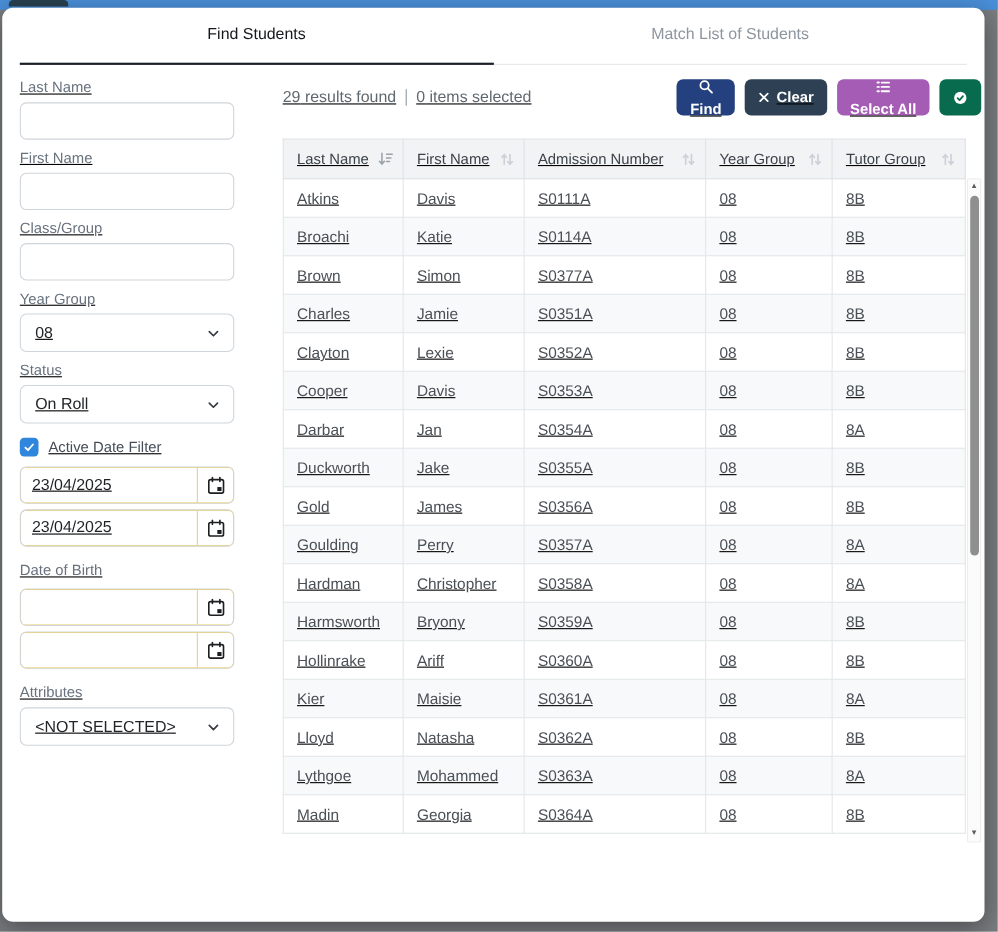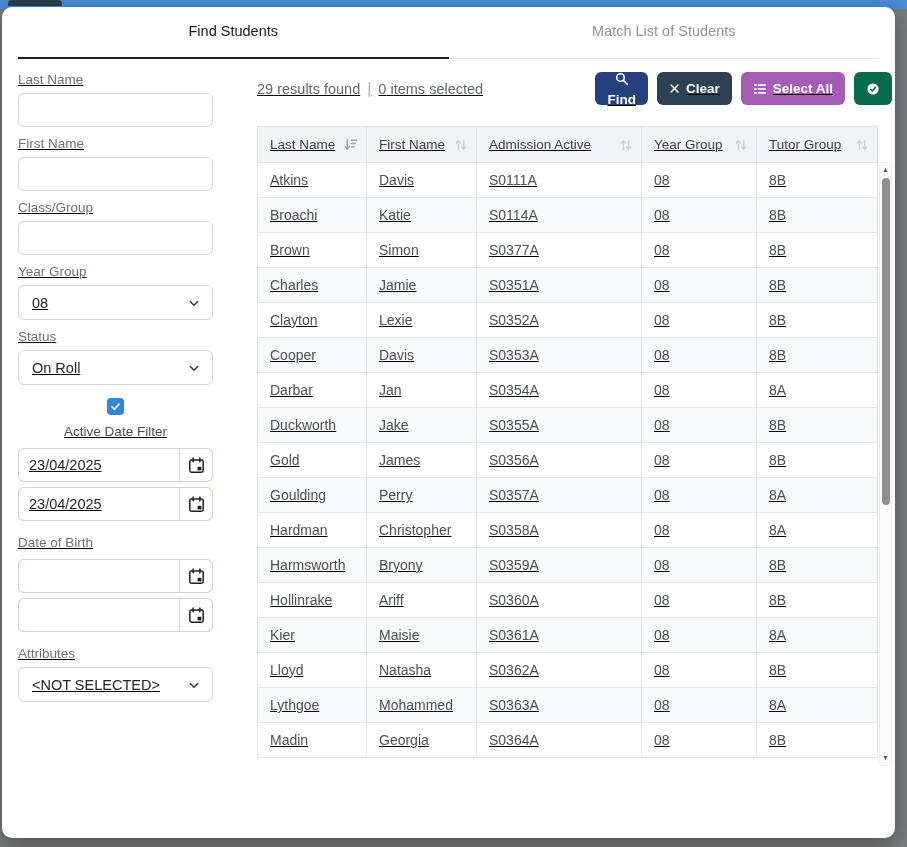--- a/index.html
+++ b/index.html
@@ -40,21 +40,21 @@
     width:100%; height:34px; border:1px solid #cfd5db; border-radius:6px;
     font-family:"Liberation Sans",sans-serif; font-size:14.5px; color:#212529; padding:0 10px; outline:none; background:#fff;
   }
   .select-box {
     width:100%; height:35px; border:1px solid #cfd5db; border-radius:6px; background:#fff;
     display:flex; align-items:center; justify-content:space-between;
     padding:0 12px 0 13px; cursor:pointer;
   }
   .select-value { font-size:14.5px; color:#212529; }
   .chevron-icon { display:flex; }
-  .checkbox-row { display:flex; align-items:center; gap:9px; margin:13px 0 9px 0;flex-direction:column; }
+  .checkbox-row { display:flex; align-items:center; gap:9px; margin:13px 0 9px 0; }
   .checkbox {
     width:17px; height:17px; border-radius:4px; background:#2f86dc;
     display:flex; align-items:center; justify-content:center; cursor:pointer; flex:0 0 17px;
   }
   .checkbox-label { font-size:13.5px; color:#454e58; }
   .date-field {
     display:flex; height:34px; border:1px solid #cfd5db; border-radius:6px;
     overflow:hidden; background:#eab308; margin-bottom:5px;
   }
   .date-field input {
@@ -255,21 +255,21 @@
 
           <button class="btn" style="background: rgb(46, 65, 84);">
             <span style="display:flex">
               <svg width="11" height="11" viewBox="0 0 16 16" fill="none">
                   <path d="M3 3l10 10M13 3L3 13" stroke="#fff" stroke-width="2.3" stroke-linecap="round"></path>
                 </svg>
             </span>
             <span>Clear</span>
           </button>
 
-          <button class="btn" style="background: rgb(165, 92, 181);">
+          <button class="btn" style="background: rgb(165, 92, 181); flex-direction: column;">
             <span style="display:flex">
               <svg width="14" height="14" viewBox="0 0 16 16" fill="none">
                   <path d="M2 3.5h1.4M2 8h1.4M2 12.5h1.4" stroke="#fff" stroke-width="2" stroke-linecap="round"></path>
                   <path d="M6.2 3.5H14M6.2 8H14M6.2 12.5H14" stroke="#fff" stroke-width="1.9" stroke-linecap="round"></path>
                 </svg>
             </span>
             <span>Select All</span>
           </button>
 
 
@@ -313,21 +313,21 @@
                     <span style="display: flex;">
                       <svg width="14" height="14" viewBox="0 0 16 16" fill="none" stroke="#ccd1d7" stroke-width="1.7" stroke-linecap="round">
                         <path d="M5 13V3M5 3L2.7 5.7M5 3l2.3 2.7"></path>
                         <path d="M11 3v10M11 13l-2.3-2.7M11 13l2.3-2.7"></path>
                       </svg>
                     </span>
                   </span>
                 </th>
                 <th>
                   <span class="th-inner">
-                    <span>Admission Active</span>
+                    <span>Admission Number</span>
                     <span style="display: flex;">
                       <svg width="14" height="14" viewBox="0 0 16 16" fill="none" stroke="#ccd1d7" stroke-width="1.7" stroke-linecap="round">
                         <path d="M5 13V3M5 3L2.7 5.7M5 3l2.3 2.7"></path>
                         <path d="M11 3v10M11 13l-2.3-2.7M11 13l2.3-2.7"></path>
                       </svg>
                     </span>
                   </span>
                 </th>
                 <th>
                   <span class="th-inner">

